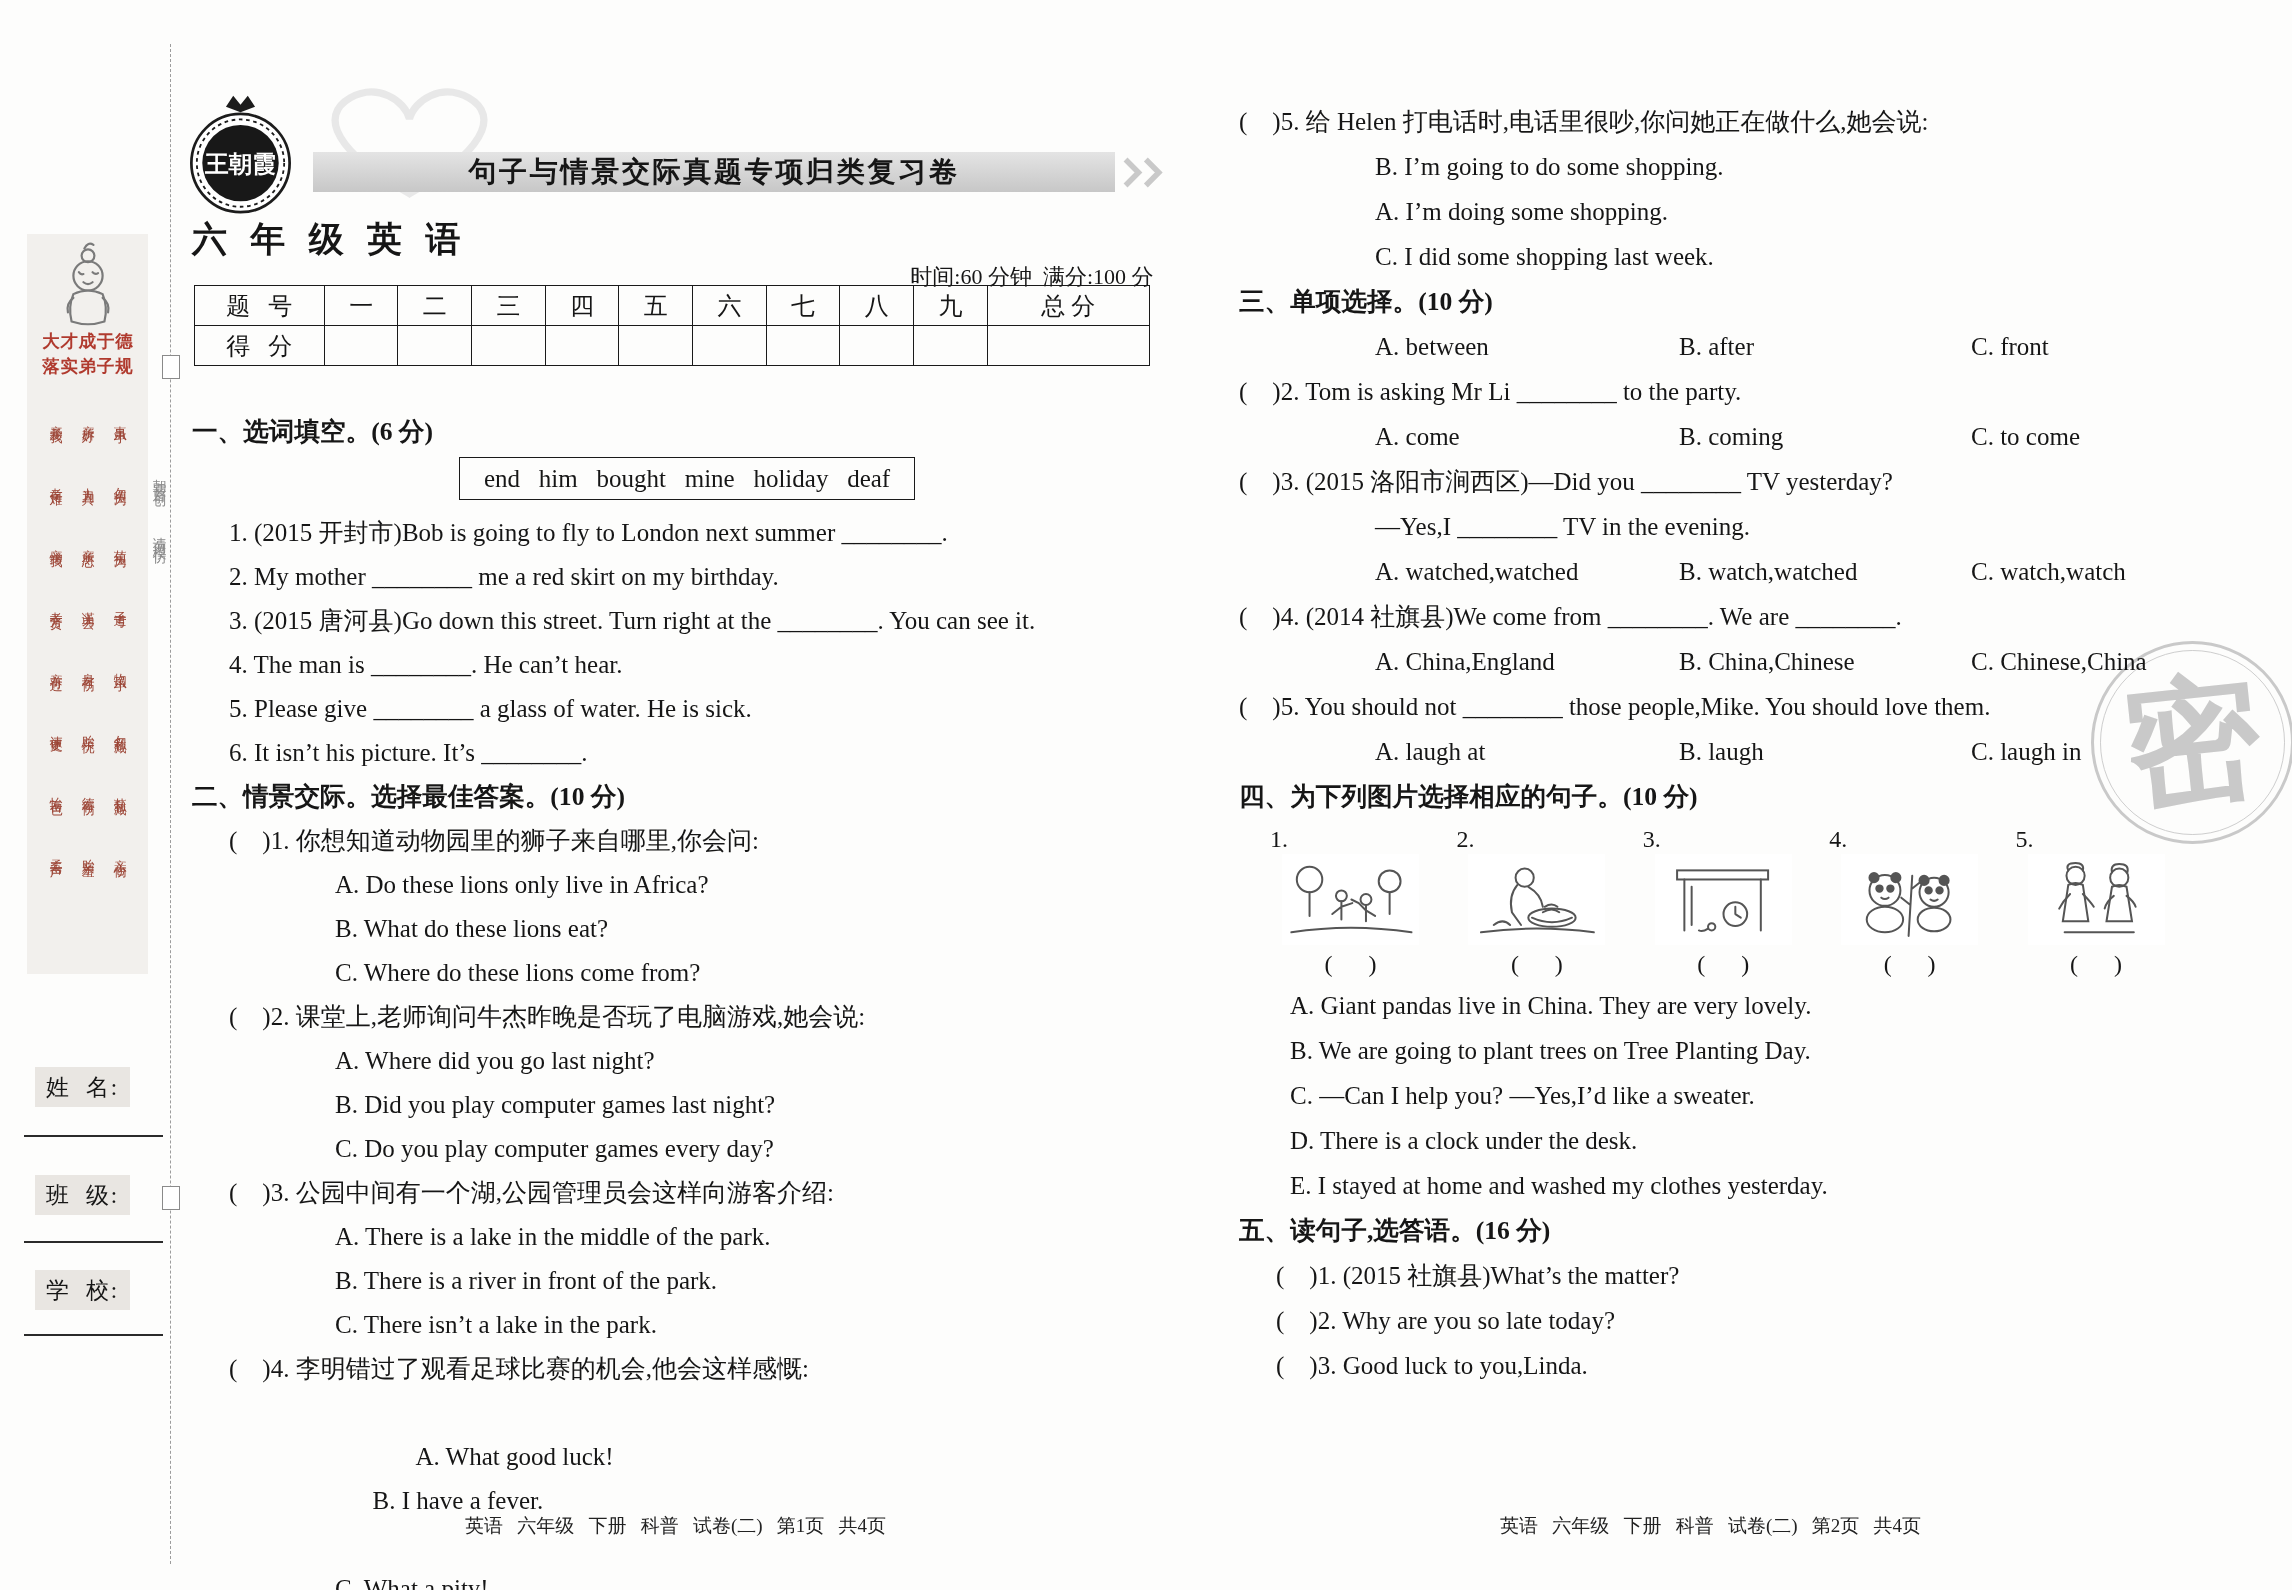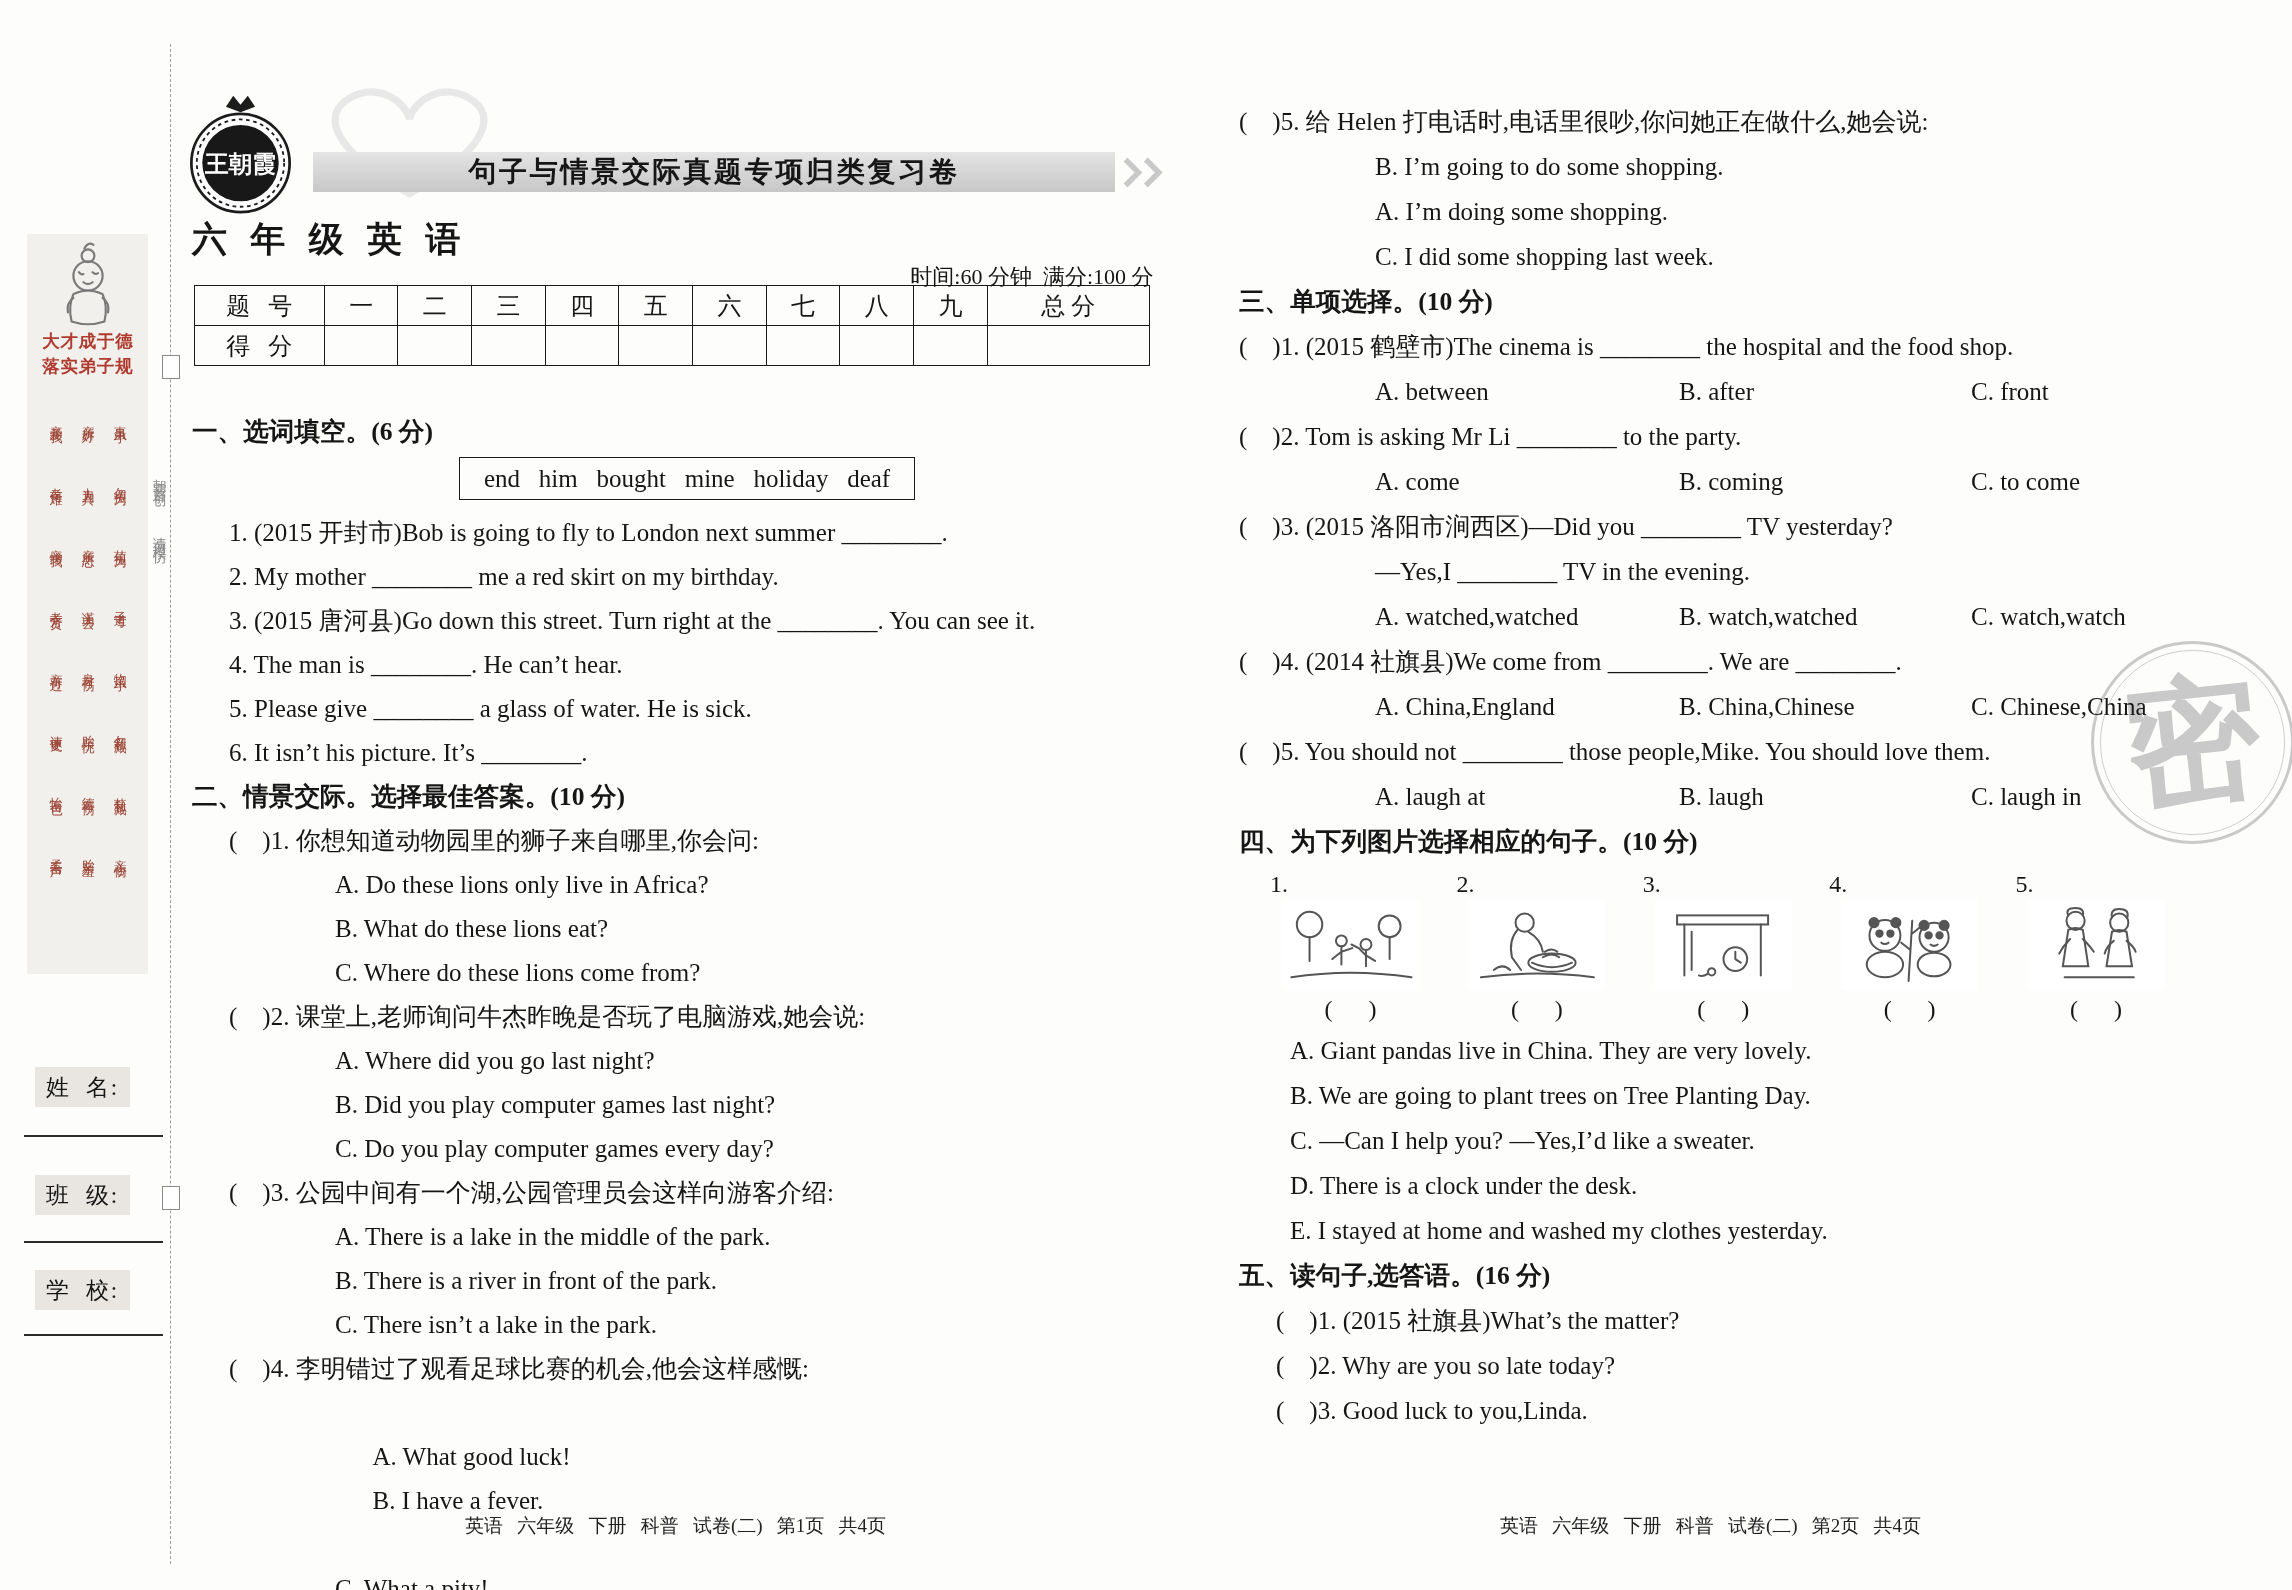--- a/index.html
+++ b/index.html
@@ -63,21 +63,21 @@
   .flow-left  { top:322px; }
   .flow-right { top:11px; }
   .line { line-height:44px; font-size:25px; white-space:pre; }
   .page-right .line { line-height:45px; }
   .sec { font-weight:bold; font-size:25.6px; }
   .ind1 { padding-left:37px; }
   .ind2 { padding-left:143px; }
   .bank-wrap { line-height:57px; }
   .bank { display:inline-block; margin-left:267px; border:1.8px solid #1a1a1a; padding:1.8px 24px;
           font-size:25px; white-space:pre; line-height:37px; }
-  .pair span:first-child { display:inline-block; width:294px; }
+  .pair span:first-child { display:inline-block; width:294px;margin-left:43px; }
   .opts3 { display:flex; padding-left:136px; }
   .opts3 span:nth-child(1) { width:304px; }
   .opts3 span:nth-child(2) { width:292px; }
 
   .pics { display:flex; justify-content:space-between; margin:7.3px 5.5px 0 31px; }
   .pic-cell { width:161px; }
   .pic-num { font-size:24px; height:27.4px; line-height:27.4px; }
   .pic-cell svg { display:block; margin:0 auto; background:#fff; }
   .pic-bracket { text-align:center; line-height:38px; font-size:24px; white-space:pre; }
 
@@ -280,21 +280,20 @@
 <section class="page page-right">
   <div class="flow flow-right">
 
     <div class="line">(    )5. 给 Helen 打电话时,电话里很吵,你问她正在做什么,她会说:</div>
     <div class="line" style="padding-left:136px;">B. I’m going to do some shopping.</div>
     <div class="line" style="padding-left:136px;">A. I’m doing some shopping.</div>
     <div class="line" style="padding-left:136px;">C. I did some shopping last week.</div>
 
     <div class="line sec">三、单项选择。(10 分)</div>
 
-    <div class="line">(    )1. (2015 鹤壁市)The cinema is ________ the hospital and the food shop.</div>
     <div class="line opts3">
       <span>A. between</span>
       <span>B. after</span>
       <span>C. front</span>
     </div>
 
     <div class="line">(    )2. Tom is asking Mr Li ________ to the party.</div>
     <div class="line opts3">
       <span>A. come</span>
       <span>B. coming</span>

